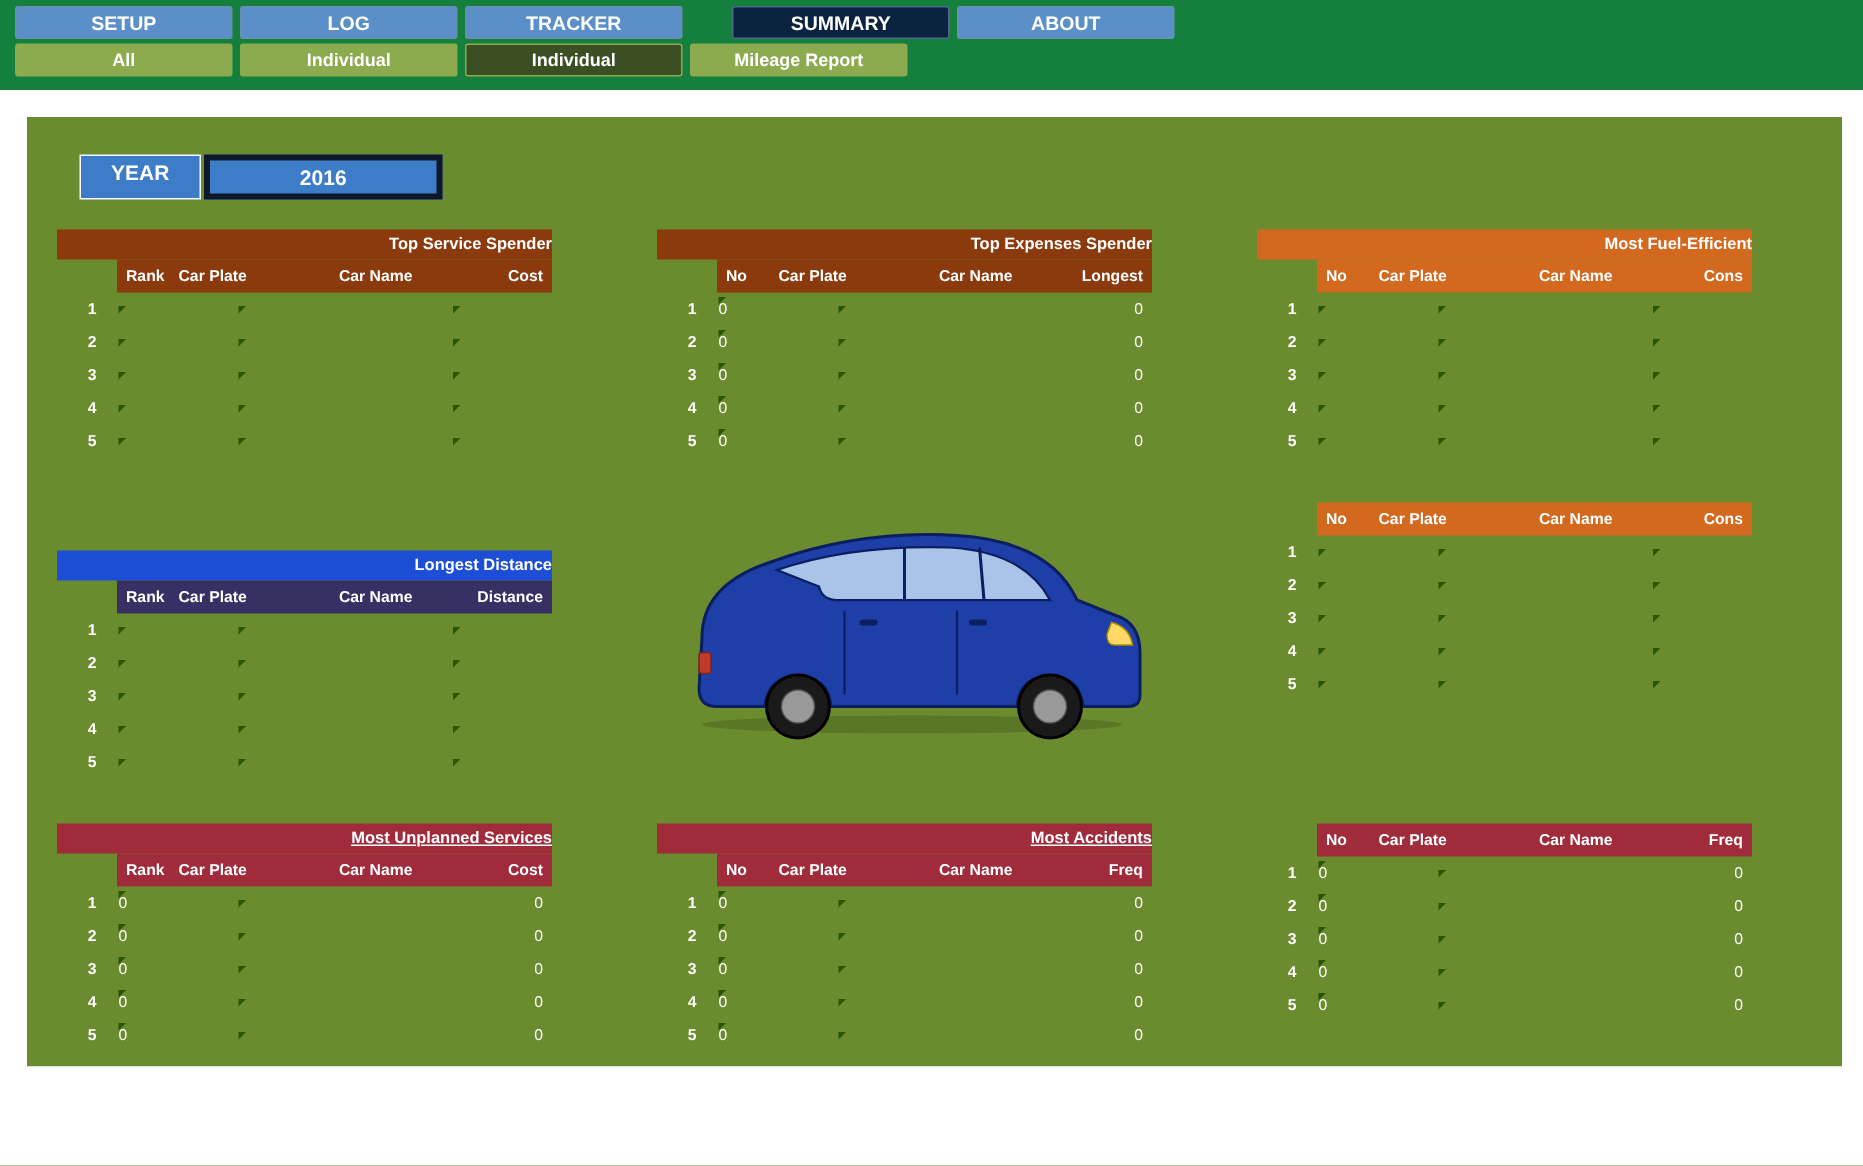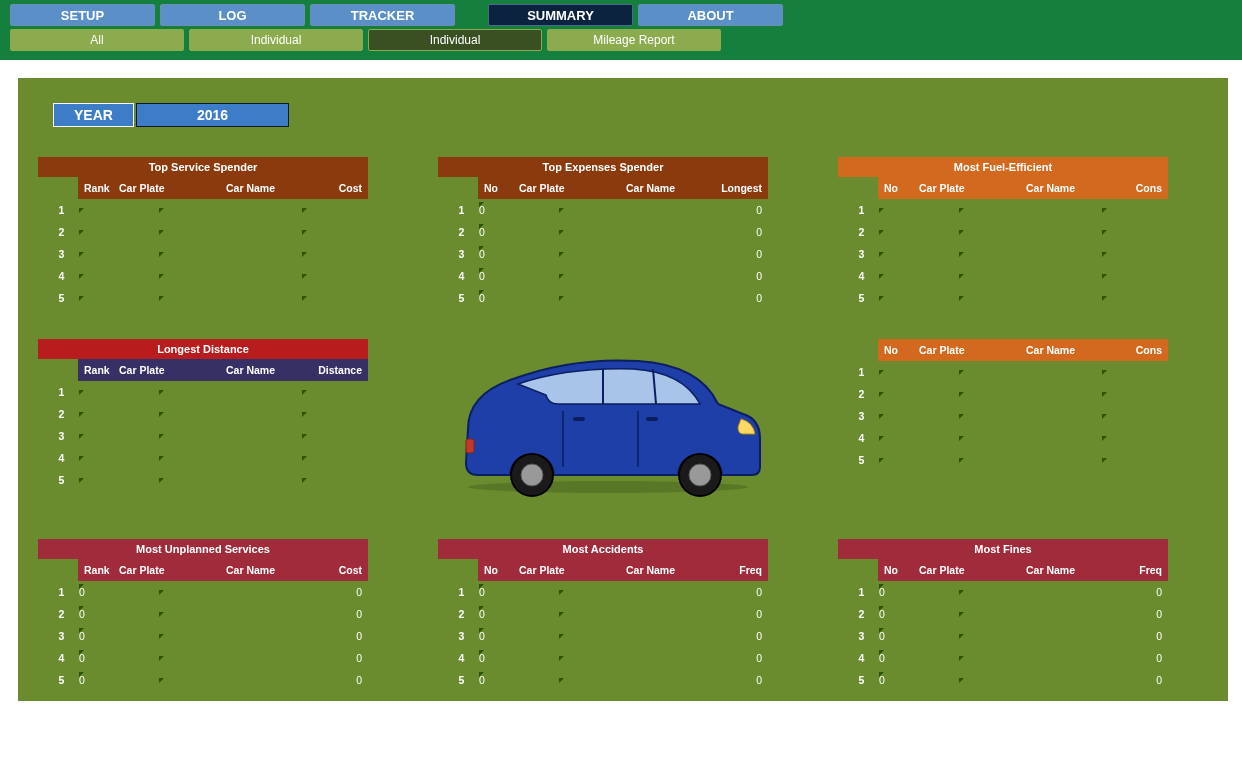--- a/index.html
+++ b/index.html
@@ -31,26 +31,26 @@
     background: #5a8fc7;
     cursor: pointer;
     border-radius: 2px;
   }
   .tab.active-dark {
     background: #0c2340;
     border: 1px solid #4a6a8a;
     margin-left: 28px;
   }
   .subtab {
-    width: 174px;
+    width: 145px;
     height: 22px;
     display: flex;
     align-items: center;
     justify-content: center;
-    font-weight: normal;
+    font-weight: bold;
     color: #fff;
     font-size: 12px;
     background: #8caa4e;
     border-radius: 2px;
     cursor: pointer;
   }
   .subtab.active {
     background: #3a5023;
     border: 1px solid #8caa4e;
   }
@@ -59,60 +59,60 @@
     padding: 18px 0 0 18px;
   }
   .dashboard {
     background: #6b8e23;
     background: #6a8c2e;
     width: 1210px;
     padding: 25px 20px 10px 20px;
   }
   .year-row {
     display: flex;
-    margin-bottom: 30px;
+    margin-bottom: 20px;
     margin-left: 15px;
   }
   .year-label {
     background: #3d7cc7;
     color: #fff;
     font-weight: bold;
     padding: 3px 20px;
     font-size: 14px;
     border: 1px solid #fff;
   }
   .year-value {
     background: #3d7cc7;
     color: #fff;
     font-weight: bold;
     padding: 3px 60px;
     font-size: 14px;
-    border: 1px solid #0f172a;
+    border: 4px solid #0f172a;
     margin-left: 2px;
   }
   .grid {
     display: grid;
     grid-template-columns: repeat(3, 330px);
     column-gap: 70px;
     row-gap: 30px;
   }
   .card {
     width: 330px;
   }
   .card-header {
-    text-align: center;
+    text-align: right;
     color: #fff;
     font-weight: bold;
     font-size: 11px;
     padding: 4px 0;
   }
   .hdr-brown { background: #8b3a0e; }
   .hdr-orange { background: #d2691e; }
-  .hdr-purple { background: #b91c1c; }
-  .hdr-red { background: #9f2b3b; }
+  .hdr-purple { background: #1d4ed8; margin-top: 32px; }
+  .hdr-red { background: #9f2b3b; text-decoration: underline; }
   .col-row {
     display: grid;
     grid-template-columns: 35px 80px 1fr 60px;
     color: #fff;
     font-weight: bold;
     font-size: 10.5px;
     padding: 5px 6px;
     margin-left: 40px;
   }
   .col-row span:last-child { text-align: right; }
@@ -489,21 +489,20 @@
             <div class="data-row">
               <span>5</span>
               <span class="cell-tick">0</span>
               <span class="cell-tick"></span>
               <span>0</span>
             </div>
           </div>
     </div>
 
     <div class="card">
-      <div class="card-header hdr-red">Most Fines</div>
       <div class="col-row col-red">
         <span>No</span>
         <span>Car Plate</span>
         <span style="text-align:center">Car Name</span>
         <span>Freq</span>
       </div>
       <div>
             <div class="data-row">
               <span>1</span>
               <span class="cell-tick">0</span>

